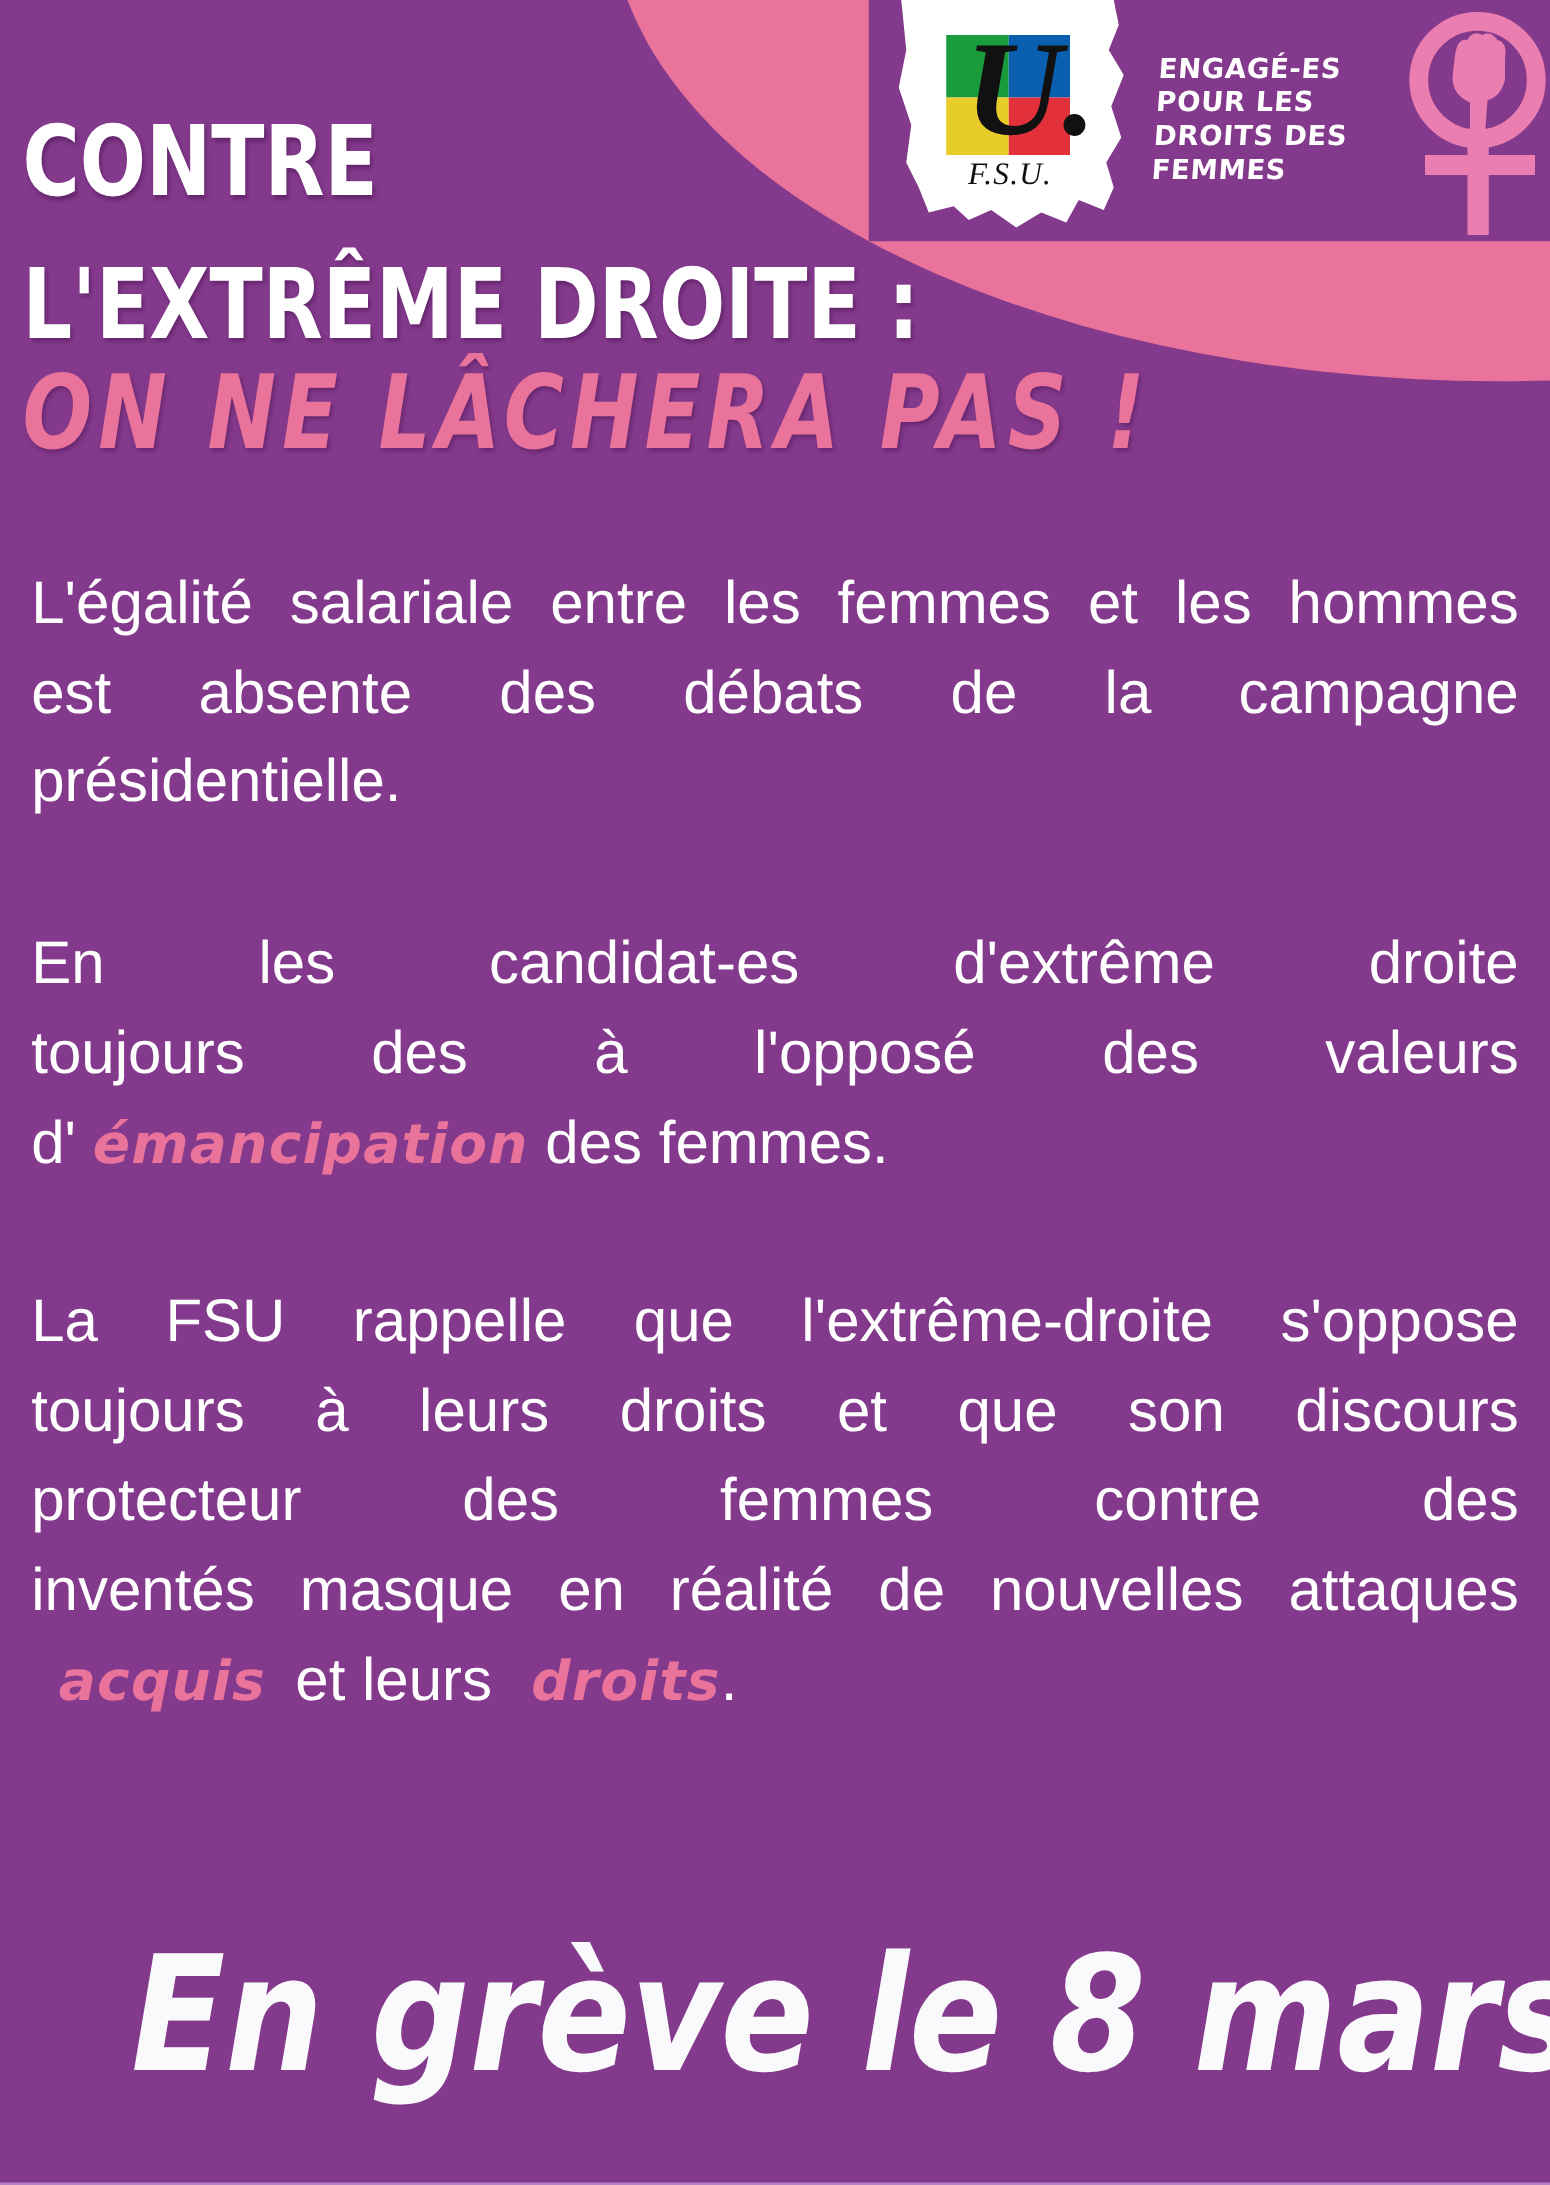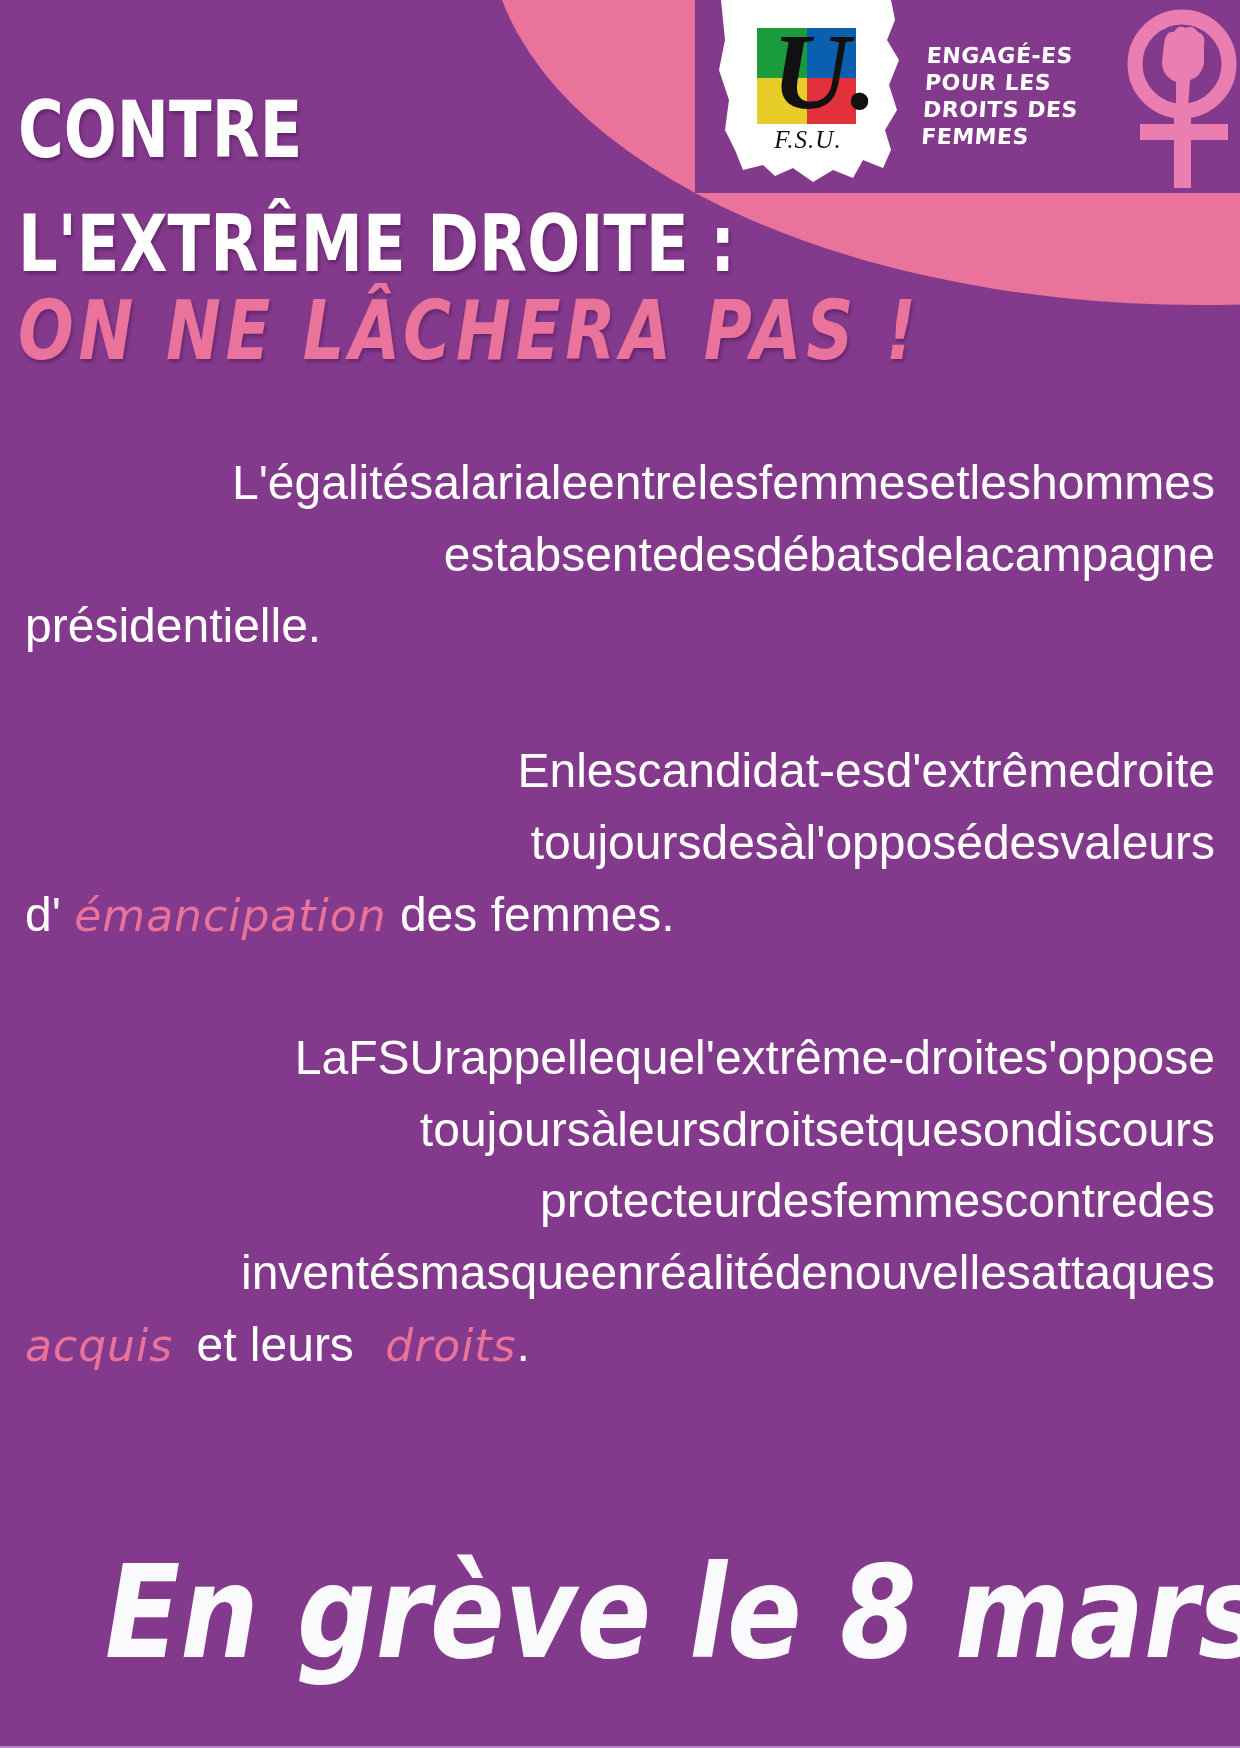--- a/index.html
+++ b/index.html
@@ -47,26 +47,26 @@
     font-family: "DejaVu Sans", sans-serif; font-weight: bold; font-style: italic;
     font-size: 82px; line-height: 90px; white-space: nowrap; letter-spacing: 6px;
     transform-origin: left top; transform: scaleX(0.80);
     text-shadow: 2px 3px 4px rgba(60,10,70,0.4);
   }
 
   
   .line {
     left: 25px; width: 1190px; color: #ffffff;
     font-size: 48px; line-height: 56px; height: 56px;
-    white-space: nowrap; display: flex; justify-content: flex-end; align-items: baseline;
+    white-space: nowrap; display: flex; justify-content: space-between; align-items: baseline;
   }
   .line.left { justify-content: flex-start; }
   .line span { white-space: pre; }
   .hand {
-    color: #e9739a; font-family: "DejaVu Sans", sans-serif; font-weight: normal; font-style: italic;
+    color: #e9739a; font-family: "DejaVu Sans", sans-serif; font-weight: bold; font-style: italic;
     font-size: 44px; letter-spacing: 1px;
   }
 
   
   .call {
     left: 105px; top: 1538px; color: #fafafc;
     font-family: "DejaVu Sans", sans-serif; font-weight: bold; font-style: italic;
     font-size: 128px; line-height: 150px; white-space: nowrap;
     transform-origin: left top; transform: scaleX(0.86);
   }
@@ -185,21 +185,21 @@
   <div class="abs line" style="top:1245px">
     <span>inventés</span>
     <span>masque</span>
     <span>en</span>
     <span>réalité</span>
     <span>de</span>
     <span>nouvelles</span>
     <span>attaques</span>
   </div>
   <div class="abs line left" style="top:1317px">
-    <span class="hand" style="margin-right:10px">acquis</span>
+    <span class="hand" style="margin-left:22px;margin-right:10px">acquis</span>
     <span> et leurs </span>
     <span class="hand" style="margin-left:18px">droits</span>
     <span>.</span>
   </div>
 </div>
 
 <div class="abs call">En grève  le 8 mars!</div>
 
 <div class="abs bottom-rule"></div>
 

